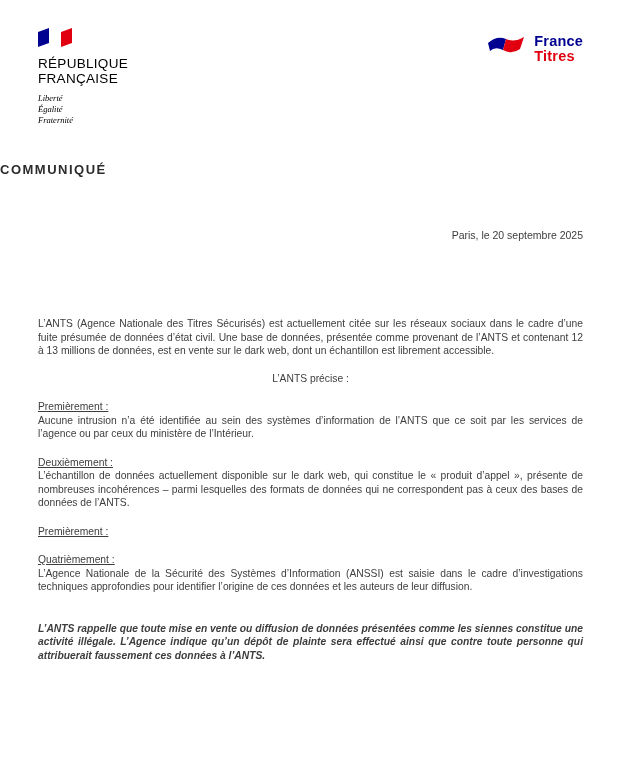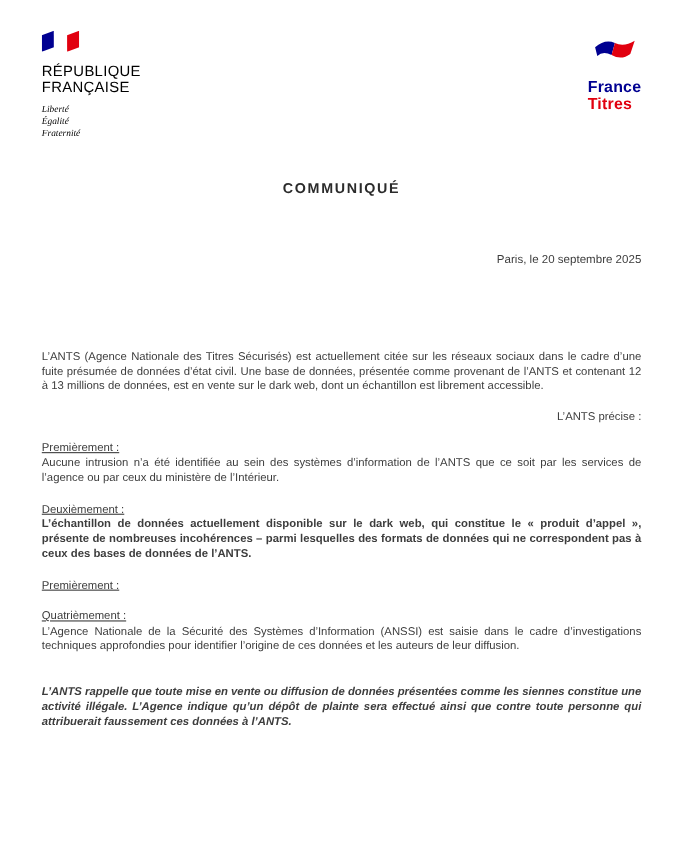--- a/index.html
+++ b/index.html
@@ -37,29 +37,28 @@
     font-size: 8.5px;
     line-height: 11px;
     color: #000000;
   }
   
   .france-titres {
     display: flex;
     align-items: center;
     gap: 8px;
     margin-top: 6px;
-    flex-direction: column;
   }
   .ft-text { font-weight: 700; font-size: 14.5px; line-height: 15px; letter-spacing: 0.2px; }
   .ft-blue { color: #000091; }
   .ft-red  { color: #E1000F; }
   
   .title {
     margin-top: 36px;
-    text-align: center;
+    text-align: left;
     font-size: 13px;
     font-weight: 700;
     letter-spacing: 1.5px;
     color: #2b2b2b;
   }
   .dateline {
     margin-top: 52px;
     padding: 0 38px;
     text-align: right;
     font-size: 10.5px;
@@ -67,24 +66,24 @@
   }
   
   .bodytext {
     padding: 0 38px;
     margin-top: 76px;
     font-size: 10.3px;
     line-height: 13.5px;
     text-align: justify;
   }
   .bodytext p { margin: 0; }
-  .precise { margin-top: 14px !important; text-align: right; }
+  .precise { margin-top: 14px !important; text-align: center; }
   .section { margin-top: 15px; }
   .section-heading { text-decoration: underline; text-align: left; }
-  .bold-text { font-weight: 700; }
+  .bold-text { font-weight: 400; }
   .closing {
     margin-top: 28px !important;
     font-weight: 700;
     font-style: italic;
   }
 </style>
 </head>
 <body>
 
 <div class="page">

